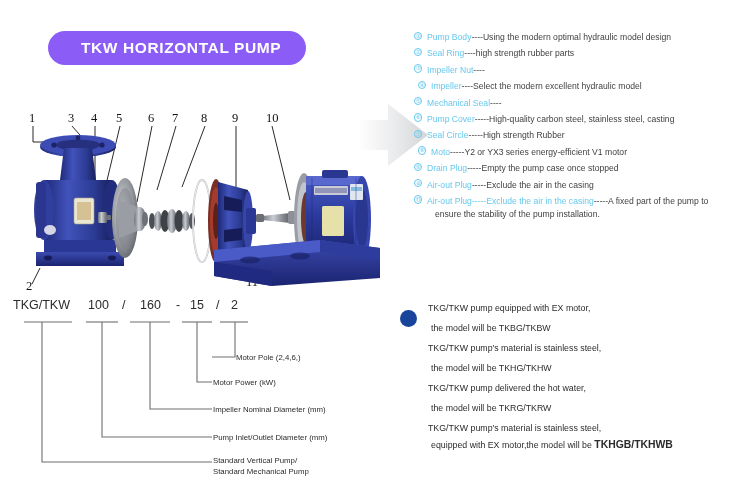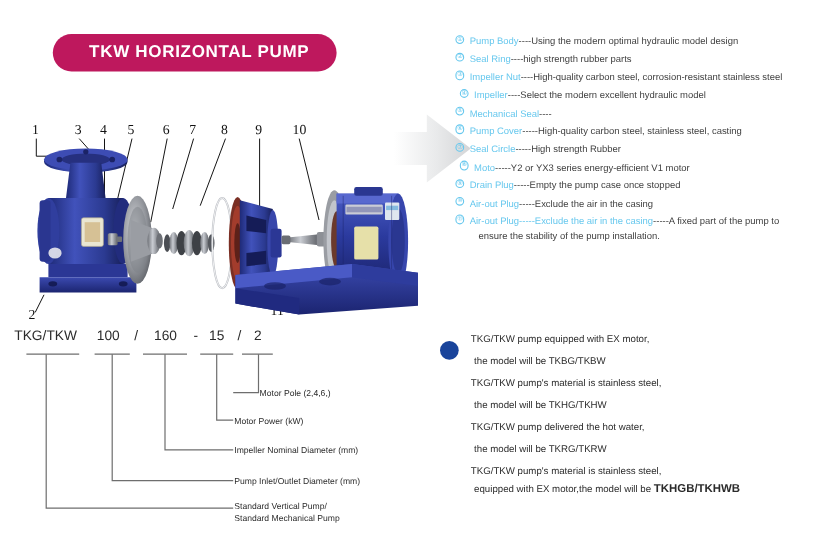--- a/index.html
+++ b/index.html
@@ -8,21 +8,21 @@
     background:#ffffff;
     font-family:"Liberation Sans", sans-serif;
     overflow:hidden;
     position:relative;
   }
   .page{position:absolute;inset:0;}
 
   
   .title-pill{
     position:absolute;left:48px;top:31px;width:258px;height:34px;
-    background:#be185d;border-radius:17px;
+    background:#8b5cf6;border-radius:17px;
     display:flex;align-items:center;
   }
   .title-pill span{
     color:#ffffff;font-size:15.5px;font-weight:bold;letter-spacing:.6px;
     padding-left:33px;font-family:"Liberation Sans", sans-serif;
   }
 
   
   .diagram{position:absolute;left:0px;top:90px;width:380px;height:200px;}
   .diagram svg{display:block;}
@@ -290,21 +290,20 @@
       <span class="lg-name">Seal Ring</span>
       <span class="lg-desc"> ---- </span>
       <span class="lg-desc">high strength rubber parts</span>
     </div>
     <div class="legend-row">
       <span class="lg-num">
           <i>③</i>
         </span>
       <span class="lg-name">Impeller Nut</span>
       <span class="lg-desc"> ----</span>
-      <span class="lg-desc">High-quality carbon steel, corrosion-resistant stainless steel</span>
     </div>
     <div class="legend-row row-indent">
       <span class="lg-num">
           <i>④</i>
         </span>
       <span class="lg-name">Impeller</span>
       <span class="lg-desc"> ----</span>
       <span class="lg-desc">Select the modern excellent hydraulic model</span>
     </div>
     <div class="legend-row">

